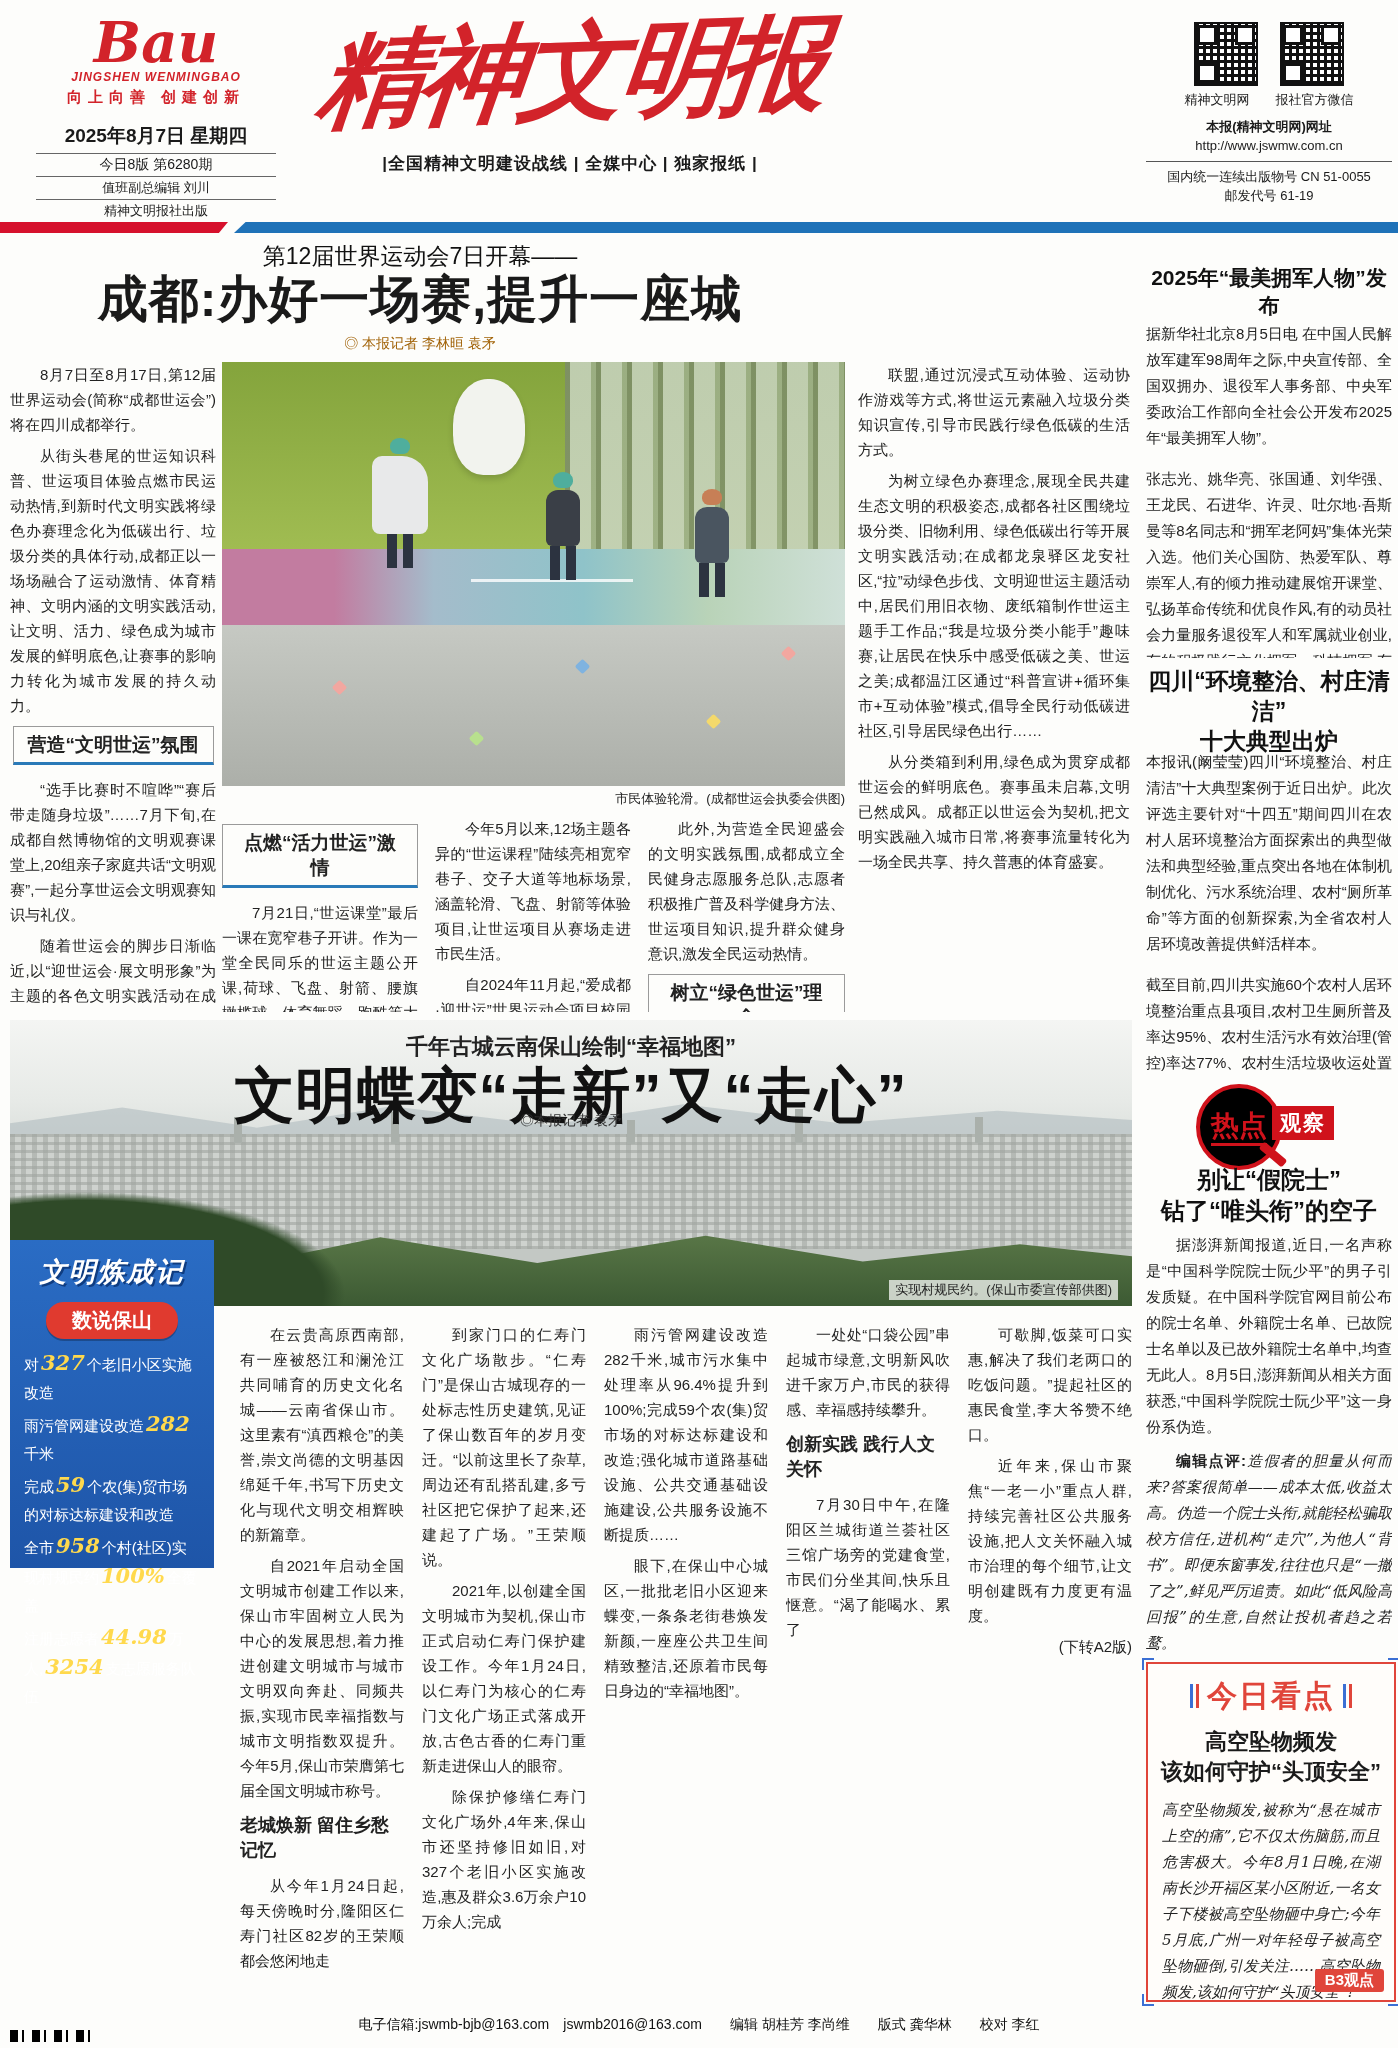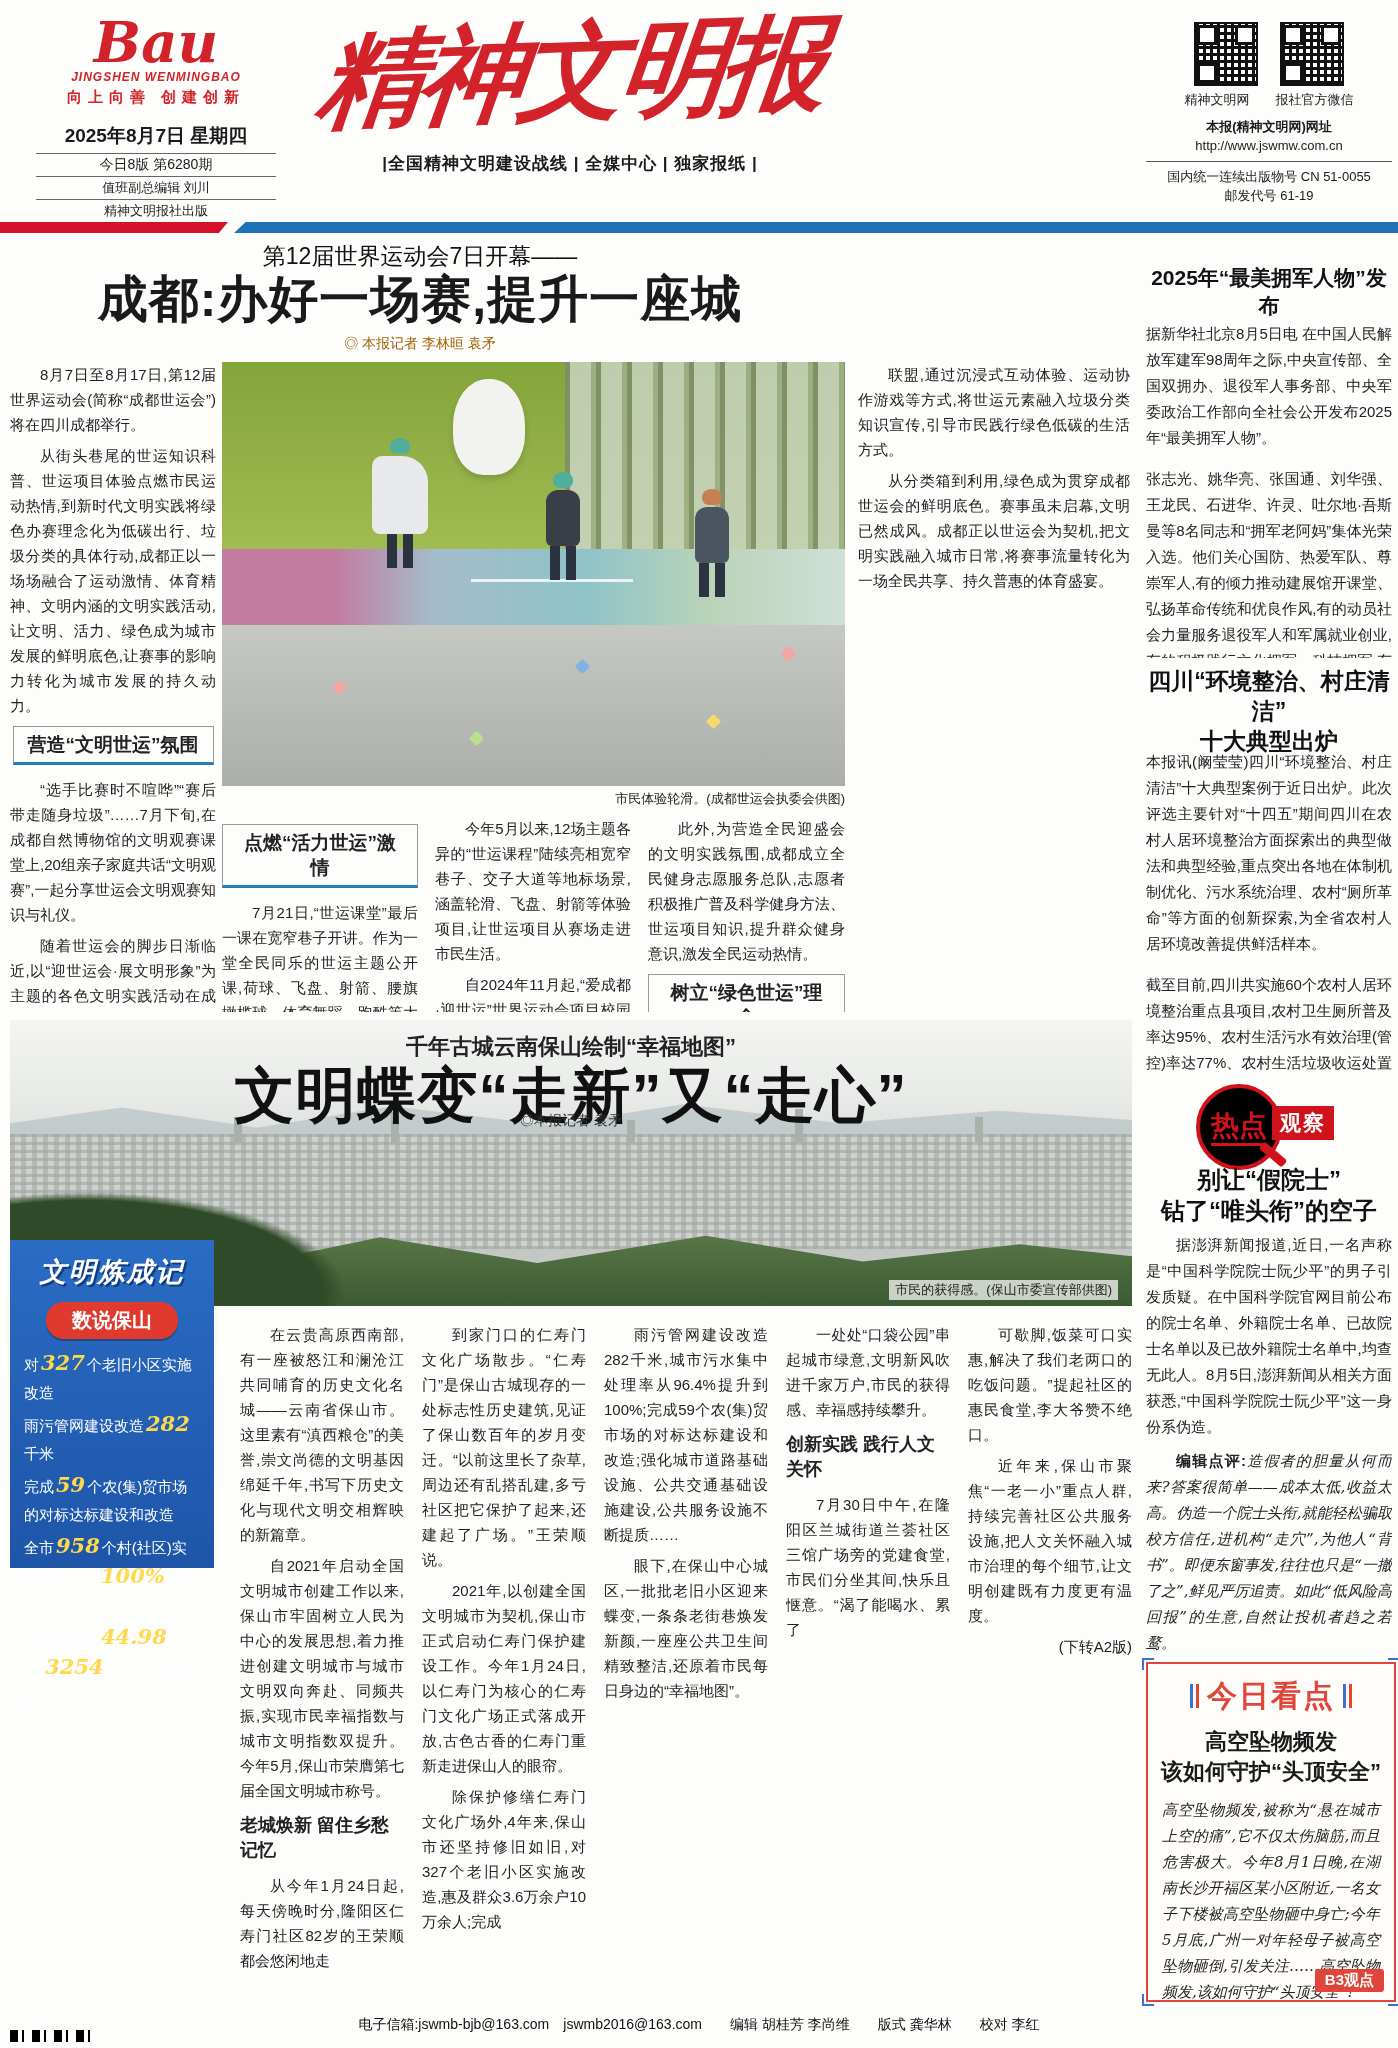--- a/index.html
+++ b/index.html
@@ -240,20 +240,21 @@
   <div class="abs newscol colC boxed-subs">
       <p class="para">今年5月以来,12场主题各异的“世运课程”陆续亮相宽窄巷子、交子大道等地标场景,涵盖轮滑、飞盘、射箭等体验项目,让世运项目从赛场走进市民生活。</p>
       <p class="para">自2024年11月起,“爱成都·迎世运”世界运动会项目校园推广活动走进全市120所学校,荷球、跑酷等运动项目,30个设置在全市范围内的世运项目体验点与“运动+公益”、青年之家等阵地联动,市民可零距离触摸世运项目与文明理念。</p>
     </div>
   <div class="abs newscol colD boxed-subs">
       <p class="para">此外,为营造全民迎盛会的文明实践氛围,成都成立全民健身志愿服务总队,志愿者积极推广普及科学健身方法、世运项目知识,提升群众健身意识,激发全民运动热情。</p>
       <div class="col-subhead"><span>树立“绿色世运”理念</span></div>
     </div>
   <div class="abs newscol colE boxed-subs">
       <p class="para">联盟,通过沉浸式互动体验、运动协作游戏等方式,将世运元素融入垃圾分类知识宣传,引导市民践行绿色低碳的生活方式。</p>
+      <p class="para">为树立绿色办赛理念,展现全民共建生态文明的积极姿态,成都各社区围绕垃圾分类、旧物利用、绿色低碳出行等开展文明实践活动;在成都龙泉驿区龙安社区,“拉”动绿色步伐、文明迎世运主题活动中,居民们用旧衣物、废纸箱制作世运主题手工作品;“我是垃圾分类小能手”趣味赛,让居民在快乐中感受低碳之美、世运之美;成都温江区通过“科普宣讲+循环集市+互动体验”模式,倡导全民行动低碳进社区,引导居民绿色出行……</p>
       <p class="para">从分类箱到利用,绿色成为贯穿成都世运会的鲜明底色。赛事虽未启幕,文明已然成风。成都正以世运会为契机,把文明实践融入城市日常,将赛事流量转化为一场全民共享、持久普惠的体育盛宴。</p>
     </div>
 
   <div class="abs sb-title sb-a1-title">2025年“最美拥军人物”发布</div>
   <div class="abs sb-body sb-a1-body">
       <p class="para">据新华社北京8月5日电 在中国人民解放军建军98周年之际,中央宣传部、全国双拥办、退役军人事务部、中央军委政治工作部向全社会公开发布2025年“最美拥军人物”。</p>
       <p class="para">张志光、姚华亮、张国通、刘华强、王龙民、石进华、许灵、吐尔地·吾斯曼等8名同志和“拥军老阿妈”集体光荣入选。他们关心国防、热爱军队、尊崇军人,有的倾力推动建展馆开课堂、弘扬革命传统和优良作风,有的动员社会力量服务退役军人和军属就业创业,有的积极践行文化拥军、科技拥军,有的情系爱国拥军事业,激励引导青年从军入伍,有的用心用情投入拥军优属志愿服务……他们满腔热情为军人军属、退役军人和其他优抚对象排忧解难,大力支持部队建设改革和练兵备战,书写了新时代军民鱼水情深的动人篇章。</p>
     </div>
 
   <div class="abs sb-title sb-a2-title">
@@ -302,21 +303,21 @@
   <div class="abs photo2">
     <div class="p2-mountains"></div>
     <div class="p2-city"></div>
     <div class="tower" style="left:20%;top:34%;height:26px;"></div>
     <div class="tower" style="left:34%;top:32%;height:32px;"></div>
     <div class="tower" style="left:55%;top:35%;height:24px;"></div>
     <div class="tower" style="left:70%;top:31%;height:34px;"></div>
     <div class="tower" style="left:86%;top:34%;height:26px;"></div>
     <div class="p2-hills"></div>
     <div class="p2-fg"></div>
-    <div class="caption2">市民的获得感。(保山市委宣传部供图)</div>
+    <div class="caption2">实现村规民约。(保山市委宣传部供图)</div>
   </div>
   <div class="abs feature-kicker">千年古城云南保山绘制“幸福地图”</div>
   <div class="abs feature-headline">文明蝶变“走新”又“走心”</div>
   <div class="abs feature-byline">◎本报记者 袁矛</div>
 
   <div class="abs stats-box">
     <div class="stats-logo">文明炼成记</div>
     <div class="stats-badge">数说保山</div>
     <div class="stat-line"><span>对</span><b>327</b><span>个老旧小区实施改造</span></div>
     <div class="stat-line"><span>雨污管网建设改造</span><b>282</b><span>千米</span></div>

